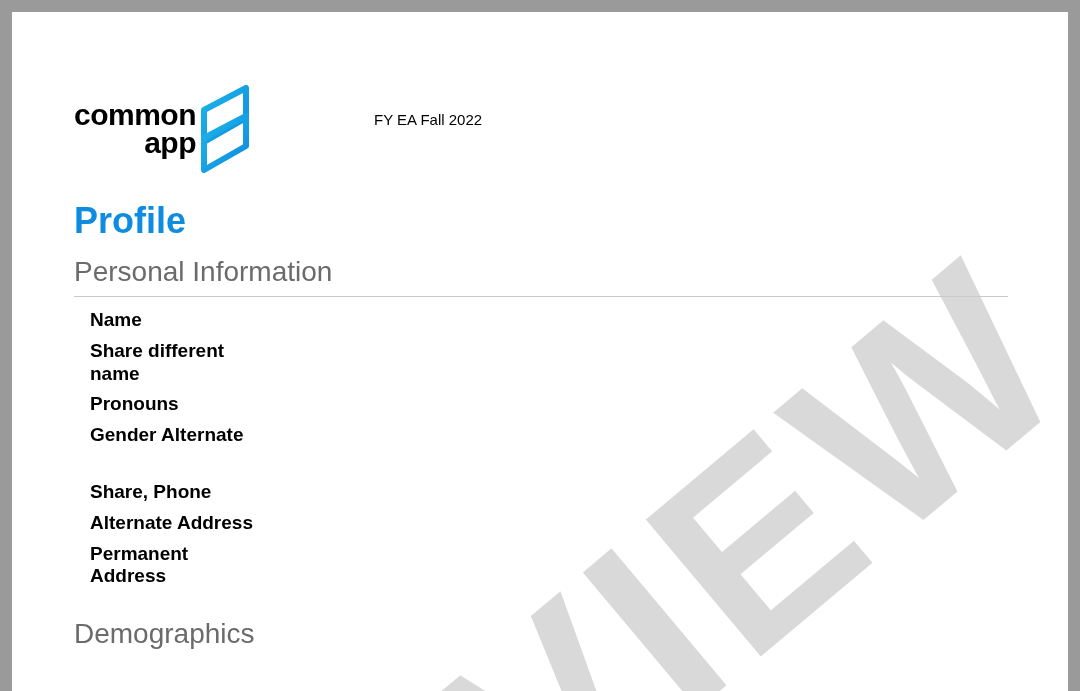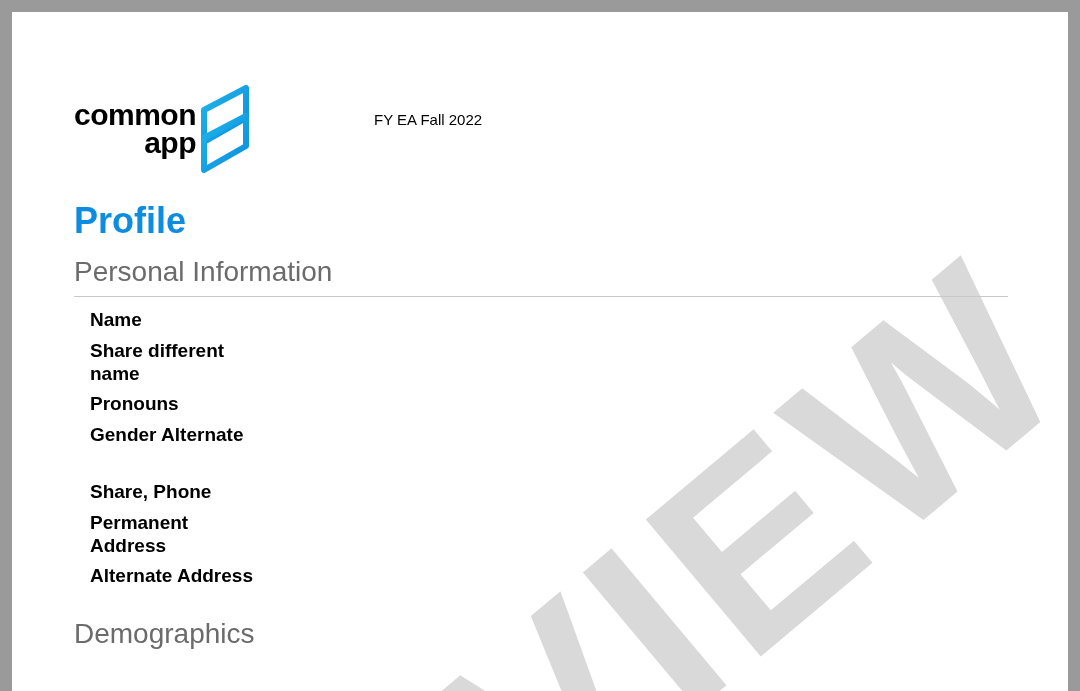--- a/index.html
+++ b/index.html
@@ -135,21 +135,21 @@
 
     <div class="sub-heading">Personal Information</div>
     <div class="field">Name</div>
     <div class="field">Share different name</div>
     <div class="field">Pronouns</div>
     <div class="field">Gender Alternate</div>
 
     <div class="spacer"></div>
 
     <div class="field" style="max-width:none">Share, Phone</div>
+    <div class="field" style="max-width:none">Alternate Address</div>
     <div class="field">Permanent Address</div>
-    <div class="field" style="max-width:none">Alternate Address</div>
 
     <div class="spacer"></div>
 
     <div class="sub-heading" style="border-bottom:none">Demographics</div>
 
   </div>
 </div>
 
 </body></html>

